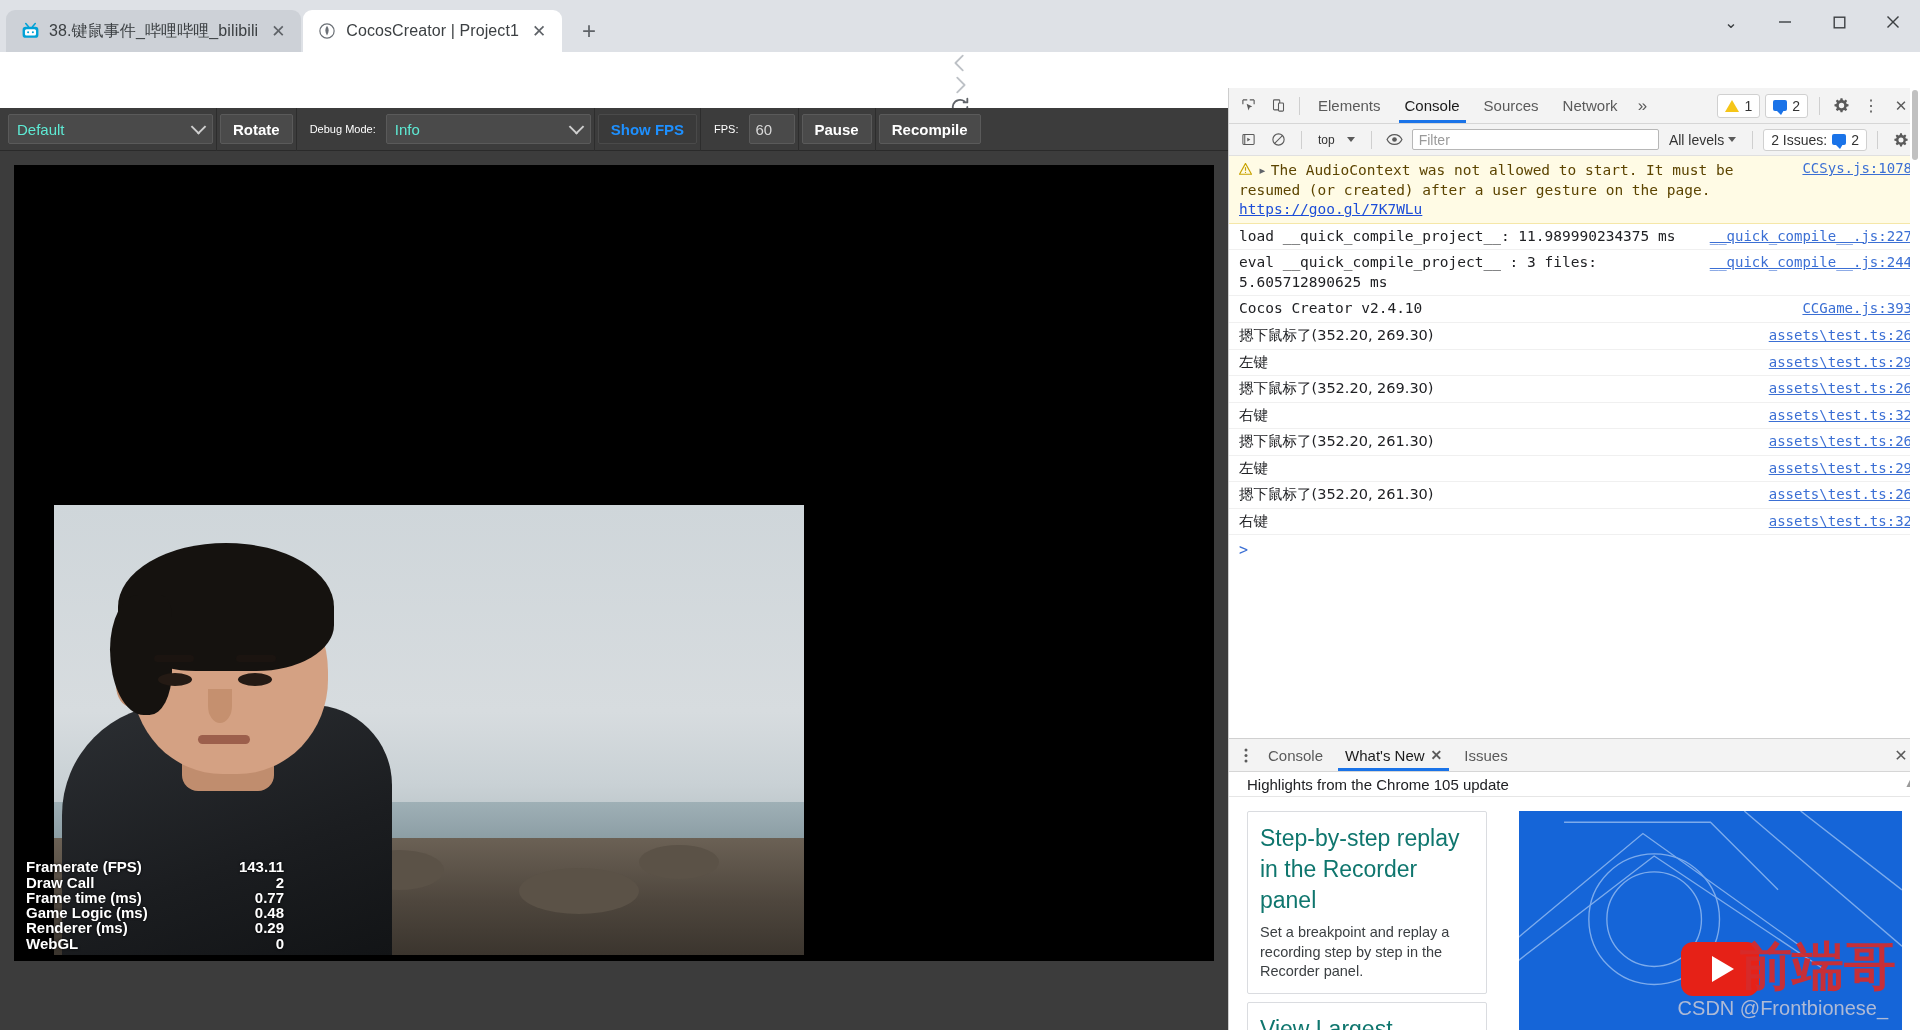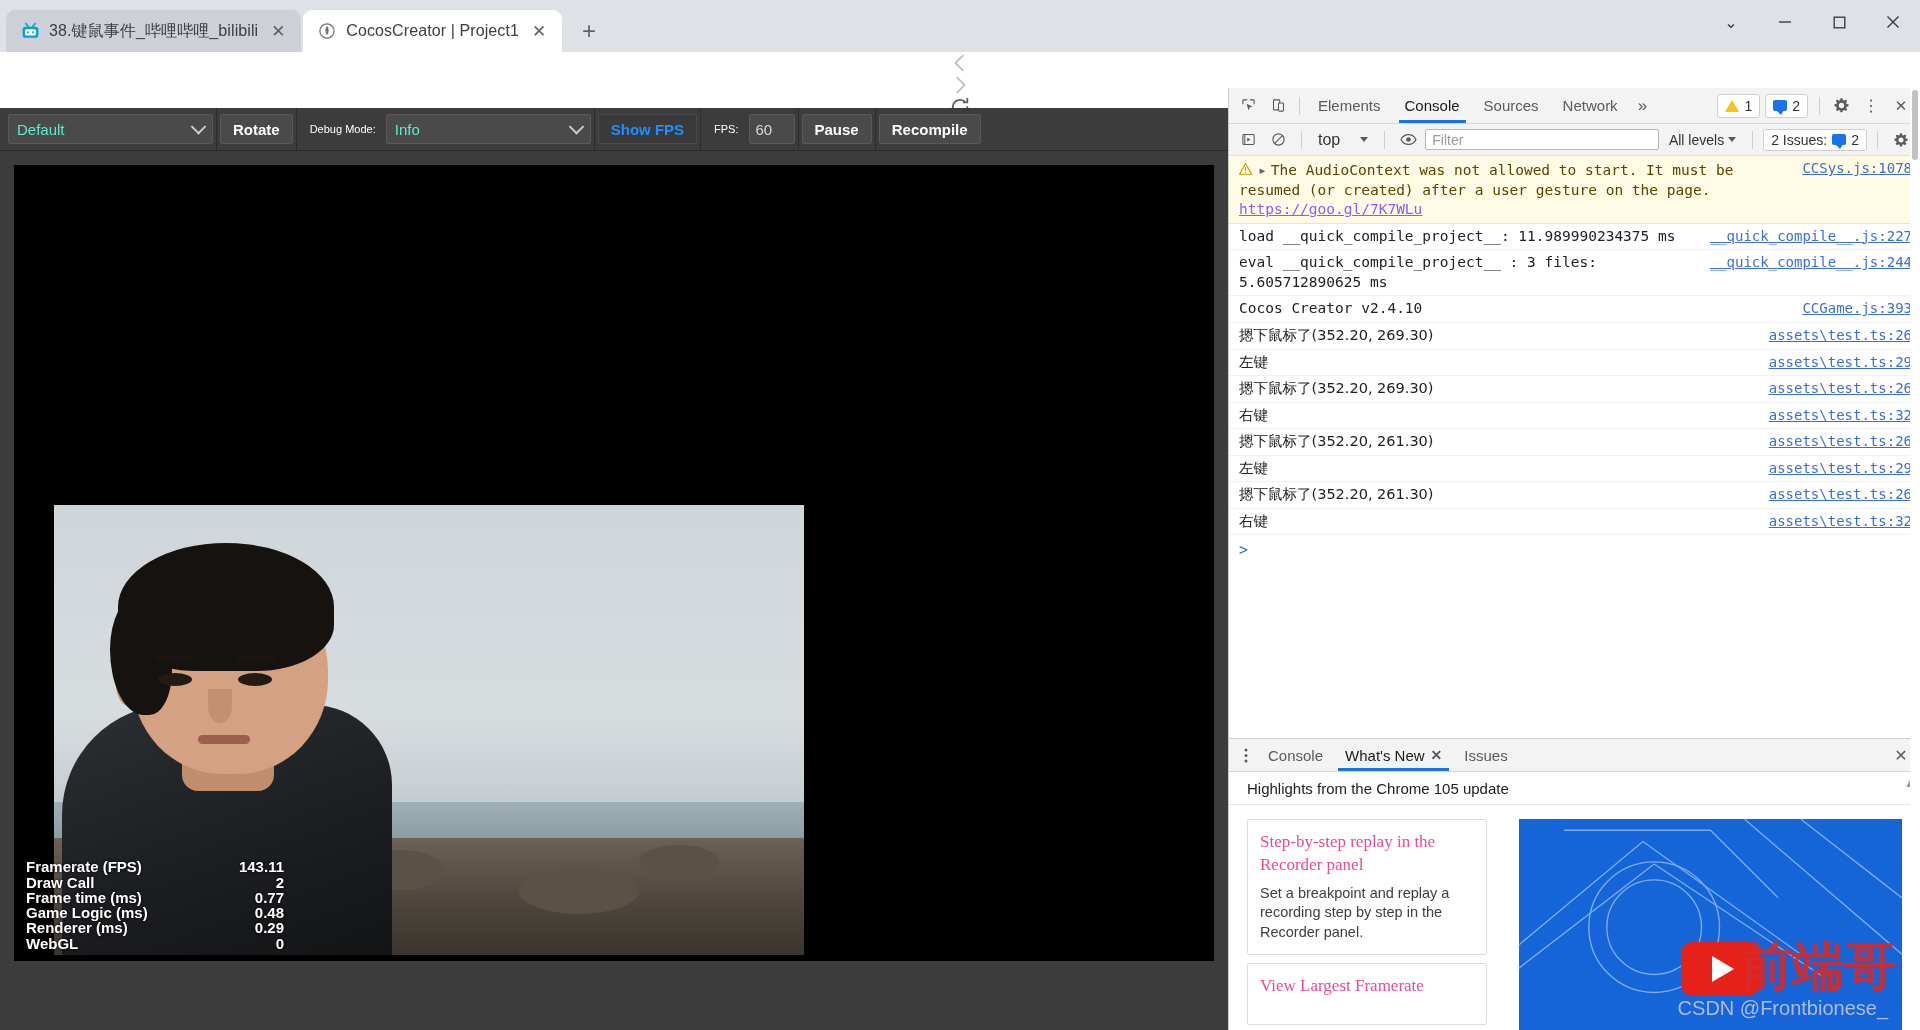--- a/index.html
+++ b/index.html
@@ -222,21 +222,21 @@
   }
   .tri-warn { width: 0; height: 0; border-left: 7px solid transparent; border-right: 7px solid transparent; border-bottom: 12px solid #f5c518; }
   .msg-ico { width: 14px; height: 11px; background: #1a73e8; border-radius: 2px; position: relative; }
   .msg-ico::after { content: ""; position: absolute; left: 3px; bottom: -4px; border-left: 5px solid transparent; border-right: 3px solid transparent; border-top: 5px solid #1a73e8; }
 
   .dt-filterbar {
     height: 32px; display: flex; align-items: center; gap: 4px;
     border-bottom: 1px solid #e0e0e0; background: #f3f3f3; padding: 0 6px; flex: none;
   }
   .fb-ico { width: 26px; height: 24px; display: flex; align-items: center; justify-content: center; color: #5a5a5a; }
-  .ctx-sel { display: flex; align-items: center; gap: 20px; font-size: 16px; color: #333; padding: 0 6px; }
+  .ctx-sel { display: flex; align-items: center; gap: 12px; font-size: 12px; color: #333; padding: 0 6px; }
   .caret-dn { width: 0; height: 0; border-left: 4px solid transparent; border-right: 4px solid transparent; border-top: 5px solid #5a5a5a; }
   .filter-input {
     flex: 1 1 auto; height: 21px; border: 1px solid #b7b7b7; border-radius: 2px;
     font-size: 14px; padding: 0 6px; color: #333; background: #fff; min-width: 60px;
     font-family: "Liberation Sans", sans-serif;
   }
   .filter-input::placeholder { color: #9a9a9a; }
   .lvl-sel { display: flex; align-items: center; gap: 4px; font-size: 14px; color: #333; padding: 0 6px; white-space: nowrap; }
   .issues-btn {
     display: flex; align-items: center; gap: 5px; height: 22px; padding: 0 7px;
@@ -252,21 +252,21 @@
   }
   .logrow.warn { background: #fffbe5; border-bottom: 1px solid #f5e7a8; color: #5c4400; }
   .logrow .lmsg { flex: 1 1 auto; word-break: break-word; }
   .logrow .lsrc {
     flex: none; color: #3b6fd4; text-decoration: underline; white-space: nowrap;
     font-family: "DejaVu Sans Mono", monospace; font-size: 14px; align-self: flex-start;
   }
   .logrow.warn .lsrc { color: #3b6fd4; }
   .warn-ico { flex: none; width: 15px; margin-right: 4px; margin-top: 2px; }
   .disclosure { color: #5f6368; margin-right: 4px; }
-  .inline-link { color: #8b5cf6; text-decoration: underline; }
+  .inline-link { color: #1d4ed8; text-decoration: underline; }
   .cn { font-family: "DejaVu Sans", "Liberation Sans", sans-serif; }
   .prompt-row { display: flex; align-items: center; padding: 6px 10px; color: #3b6fd4; font-family: "DejaVu Sans Mono", monospace; font-size: 15px; }
 
   
   .drawer { flex: none; height: 292px; border-top: 1px solid #d0d0d0; background: #fff; display: flex; flex-direction: column; }
   .drawer-tabs {
     height: 33px; display: flex; align-items: center; background: #f3f3f3;
     border-bottom: 1px solid #d6d6d6; padding: 0 6px;
   }
   .kebab { width: 22px; display: flex; align-items: center; justify-content: center; color: #5a5a5a; font-size: 15px; letter-spacing: 0; }
@@ -275,21 +275,21 @@
   .dtab.sel::after { content: ""; position: absolute; left: 4px; right: 4px; bottom: 0; height: 3px; background: #1a73e8; }
   .dtab .x { font-size: 14px; color: #5a5a5a; font-weight: bold; }
   .drawer-close { margin-left: auto; width: 26px; display: flex; align-items: center; justify-content: center; color: #5a5a5a; font-size: 16px; }
   .whatsnew-head {
     height: 33px; display: flex; align-items: center; padding: 0 18px;
     font-size: 15px; color: #202124; border-bottom: 1px solid #e6e6e6; position: relative;
   }
   .wn-body { flex: 1 1 auto; display: flex; padding: 14px 18px 0 18px; gap: 18px; overflow: hidden; position: relative; }
   .wn-cards { width: 240px; display: flex; flex-direction: column; gap: 8px; }
   .wn-card { border: 1px solid #dadce0; border-radius: 2px; padding: 11px 12px; }
-  .wn-card .t { color: #ec4899; font-size: 17px; line-height: 1.35; font-family: Liberation Serif, serif; }
+  .wn-card .t { color: #0f766e; font-size: 23px; line-height: 1.35; }
   .wn-card .d { color: #3c4043; font-size: 14.5px; line-height: 1.35; margin-top: 7px; }
   .wn-media {
     flex: 1 1 auto; background: #1565d8; position: relative; overflow: hidden; margin-left: 14px;
     min-height: 120px;
   }
   .wn-media svg { position: absolute; inset: 0; }
   .yt {
     position: absolute; left: 162px; bottom: 34px; width: 78px; height: 54px;
     background: #e62117; border-radius: 12px; display: flex; align-items: center; justify-content: center;
   }

